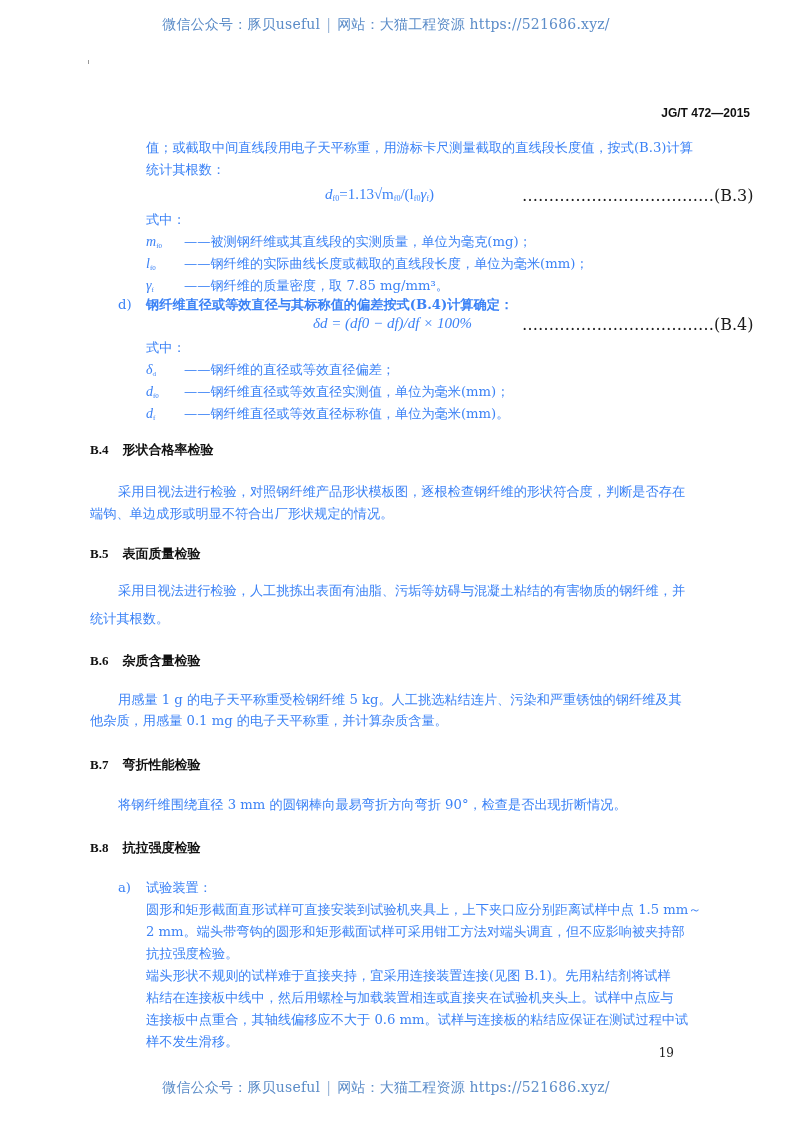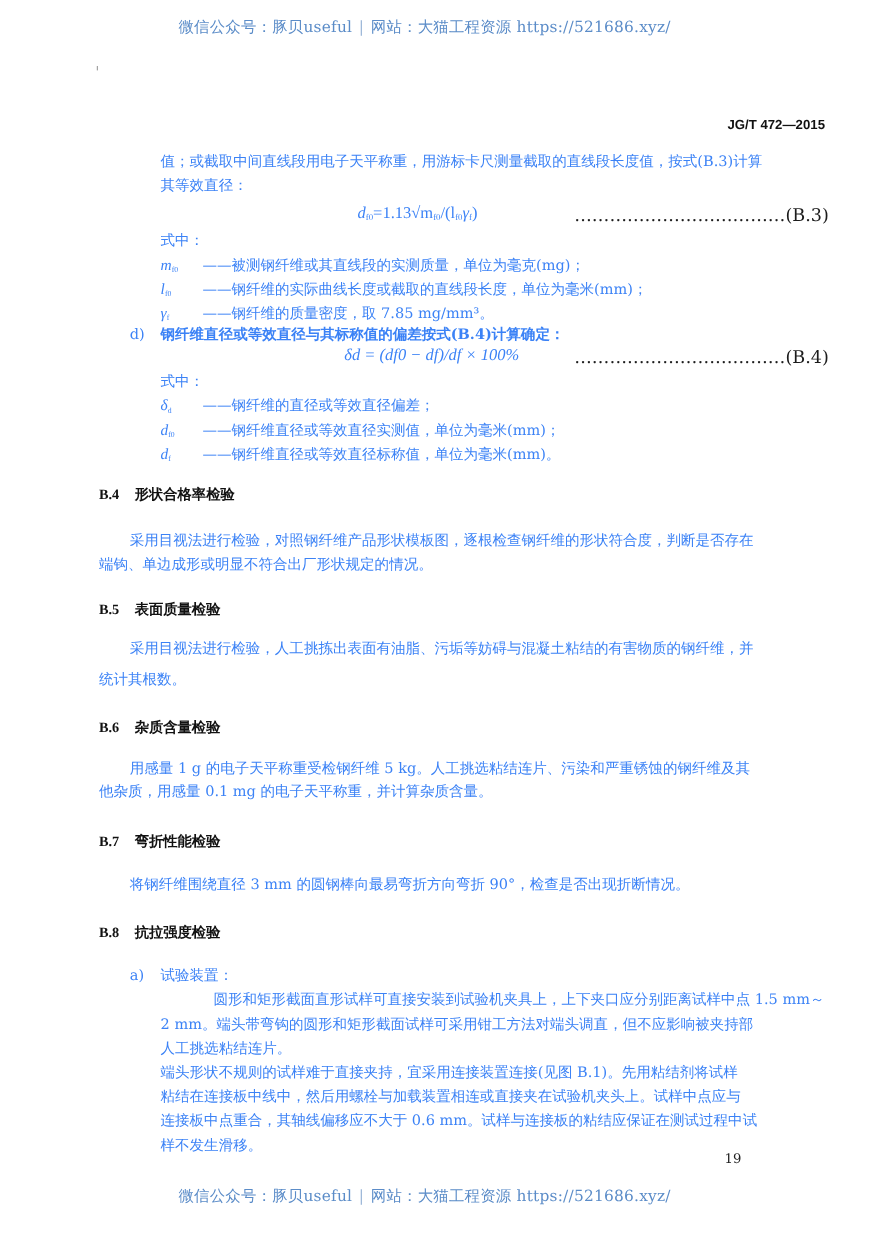--- a/index.html
+++ b/index.html
@@ -53,21 +53,21 @@
 
 <div class="watermark wm-top">
   <span>微信公众号：豚贝useful</span><span class="sep">|</span><span>网站：大猫工程资源 https://521686.xyz/</span>
 </div>
 
 <div class="tick"></div>
 
 <div class="std-code">JG/T 472—2015</div>
 
 <div class="line" style="left:146px; top:138px;">值；或截取中间直线段用电子天平称重，用游标卡尺测量截取的直线段长度值，按式(B.3)计算</div>
-<div class="line" style="left:146px; top:160px;">其等效直径：</div>
+<div class="line" style="left:146px; top:160px;">统计其根数：</div>
 
 <div class="line math" style="left:325px; top:184px;">
   <span>d</span><sub>f0</sub><span class="up">=1.13√m</span><sub>f0</sub><span class="up">/(l</span><sub>f0</sub><span>γ</span><sub>f</sub><span class="up">)</span>
 </div>
 <div class="eqno" style="left:522px; top:186px;">………………………………(B.3)</div>
 
 <div class="line" style="left:146px; top:210px;">式中：</div>
 
 <div class="line" style="left:146px; top:232px;">
   <span class="sym"><span>m</span><sub>f0</sub></span><span>——被测钢纤维或其直线段的实测质量，单位为毫克(mg)；</span>
@@ -118,23 +118,23 @@
   <span class="num">B.7</span><span>弯折性能检验</span>
 </div>
 <div class="line" style="left:118px; top:795px;">将钢纤维围绕直径 3 mm 的圆钢棒向最易弯折方向弯折 90°，检查是否出现折断情况。</div>
 
 <div class="heading" style="top:838px;">
   <span class="num">B.8</span><span>抗拉强度检验</span>
 </div>
 
 <div class="line" style="left:118px; top:878px;">a)</div>
 <div class="line" style="left:146px; top:878px;">试验装置：</div>
-<div class="line" style="left:146px; top:900px;margin-left:48px;">圆形和矩形截面直形试样可直接安装到试验机夹具上，上下夹口应分别距离试样中点 1.5 mm～</div>
+<div class="line" style="left:146px; top:900px;">圆形和矩形截面直形试样可直接安装到试验机夹具上，上下夹口应分别距离试样中点 1.5 mm～</div>
 <div class="line" style="left:146px; top:922px;">2 mm。端头带弯钩的圆形和矩形截面试样可采用钳工方法对端头调直，但不应影响被夹持部</div>
-<div class="line" style="left:146px; top:944px;">人工挑选粘结连片。</div>
+<div class="line" style="left:146px; top:944px;">抗拉强度检验。</div>
 <div class="line" style="left:146px; top:966px;">端头形状不规则的试样难于直接夹持，宜采用连接装置连接(见图 B.1)。先用粘结剂将试样</div>
 <div class="line" style="left:146px; top:988px;">粘结在连接板中线中，然后用螺栓与加载装置相连或直接夹在试验机夹头上。试样中点应与</div>
 <div class="line" style="left:146px; top:1010px;">连接板中点重合，其轴线偏移应不大于 0.6 mm。试样与连接板的粘结应保证在测试过程中试</div>
 <div class="line" style="left:146px; top:1032px;">样不发生滑移。</div>
 
 <div class="page-num">19</div>
 
 <div class="watermark wm-bottom">
   <span>微信公众号：豚贝useful</span><span class="sep">|</span><span>网站：大猫工程资源 https://521686.xyz/</span>
 </div>

